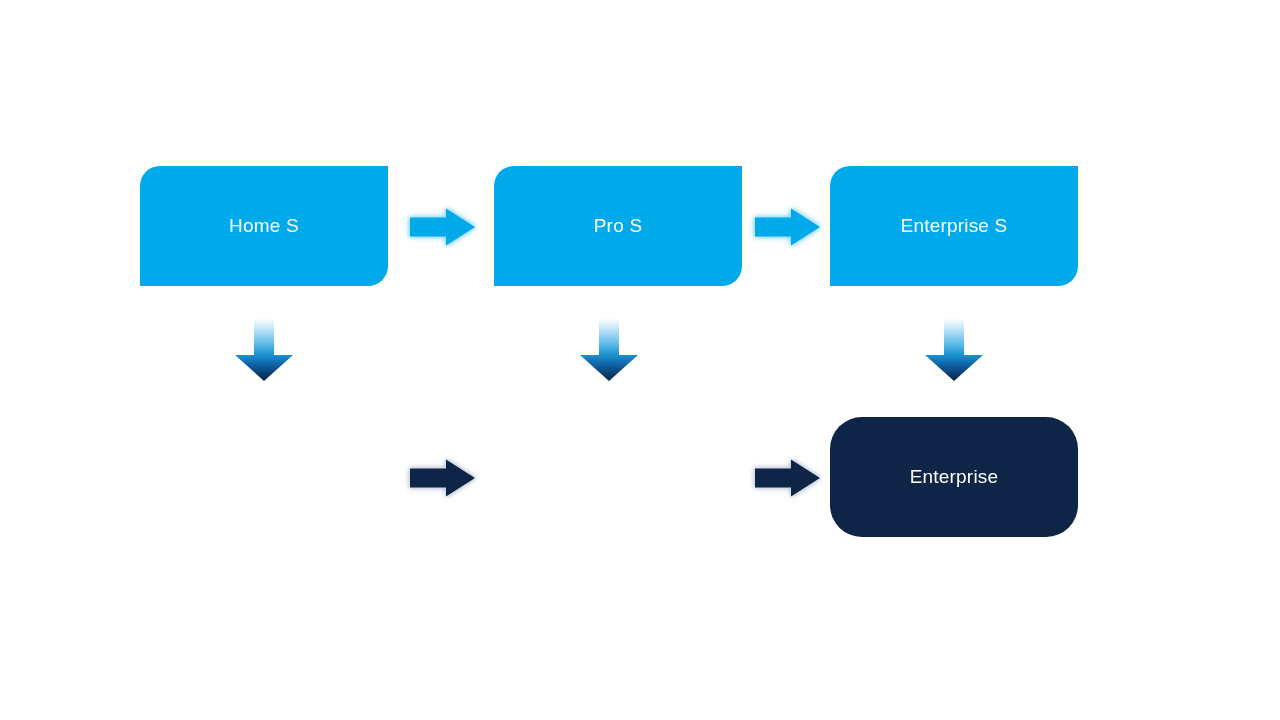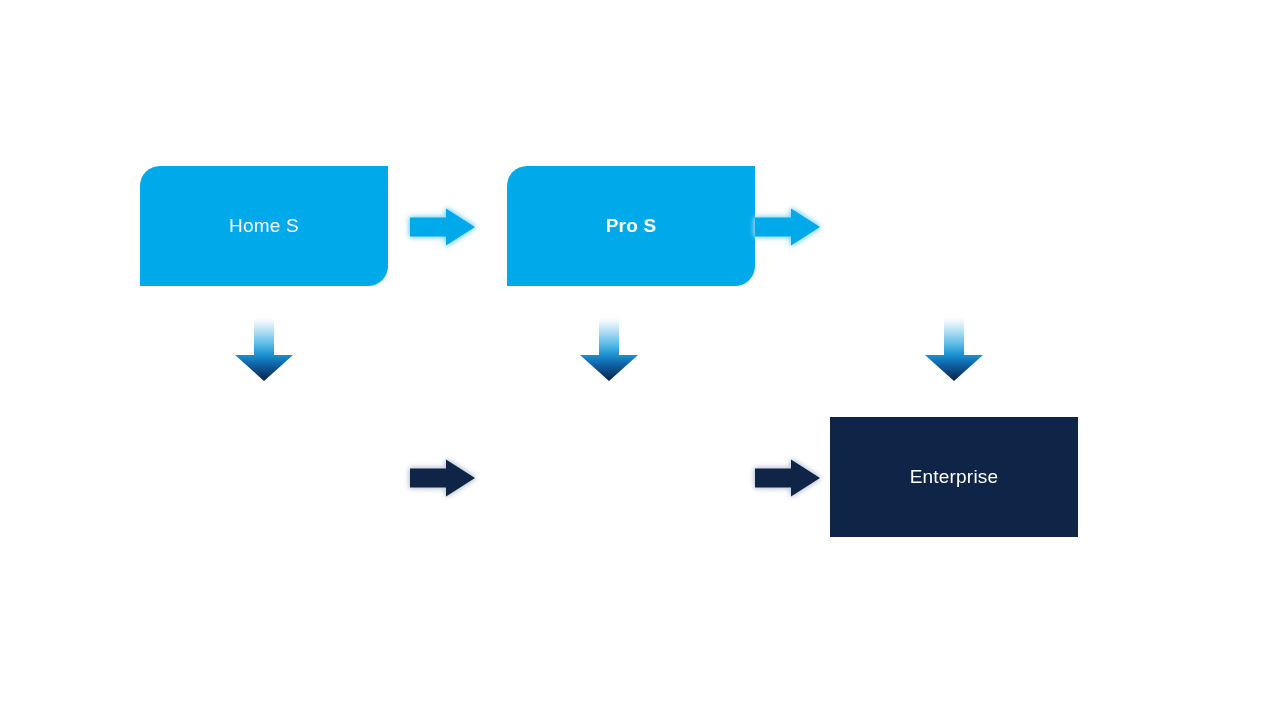--- a/index.html
+++ b/index.html
@@ -23,22 +23,22 @@
     letter-spacing: 0.2px;
   }
   .box.light {
     background: var(--box-light, #00A9EA);
     border-radius: 20px 0 20px 0;
   }
   .box.dark {
     background: var(--box-dark, #0E2548);
   }
   .c1 { left: 140px; }
-  .c2 { left: 507px; font-weight: bold; }
-  .c3 { left: 830px; }
+  .c2 { left: 494px; }
+  .c3 { left: 830px; border-radius: 32px; }
   .r-top { top: 166px; }
   .r-bottom { top: 417px; }
 
   .harrow {
     position: absolute;
     width: 66px; height: 38px;
     overflow: visible;
   }
   .harrow.light { filter: drop-shadow(0 0 2.5px var(--glow-light, #8FD9F6)) drop-shadow(0 0 2px var(--glow-light, #8FD9F6)); }
   .harrow.dark  { filter: drop-shadow(0 0 2.5px var(--glow-dark, #C3CCDA)) drop-shadow(0 0 2px var(--glow-dark, #C3CCDA)); }
@@ -76,20 +76,23 @@
       </linearGradient>
     </defs>
   </svg>
 
   <div class="box light c1 r-top">
     <span>Home S</span>
   </div>
   <div class="box light c2 r-top">
     <span>Pro S</span>
   </div>
+  <div class="box light c3 r-top">
+    <span>Enterprise S</span>
+  </div>
 
   <div class="box dark c3 r-bottom">
     <span>Enterprise</span>
   </div>
 
   <svg class="harrow light ha1 ha-top" viewBox="0 0 66 38">
     <polygon points="0,9.5 36,9.5 36,0.5 65,19 36,37.5 36,28.5 0,28.5"></polygon>
   </svg>
   <svg class="harrow light ha2 ha-top" viewBox="0 0 66 38">
     <polygon points="0,9.5 36,9.5 36,0.5 65,19 36,37.5 36,28.5 0,28.5"></polygon>

